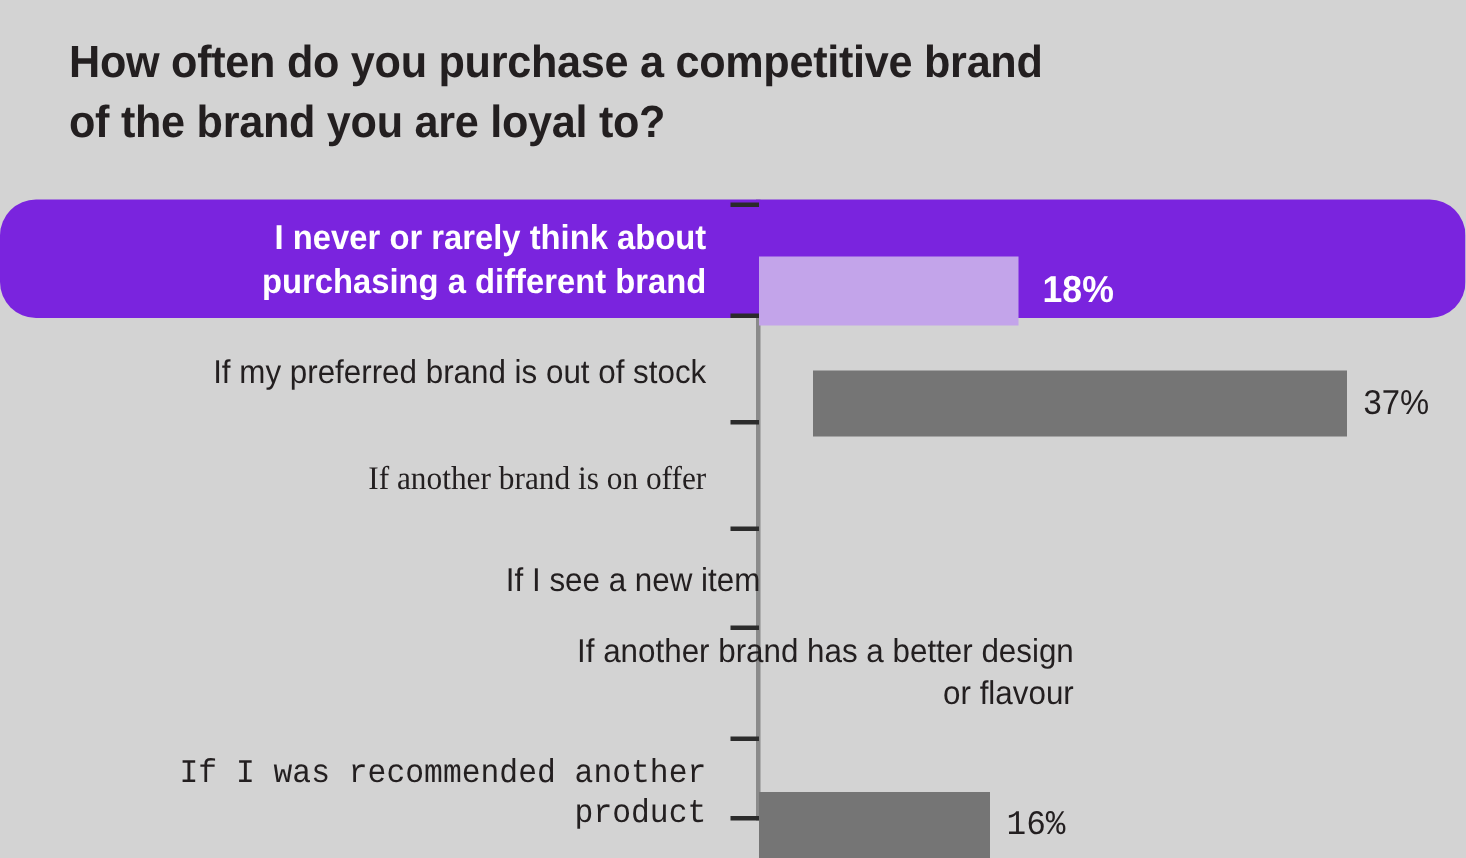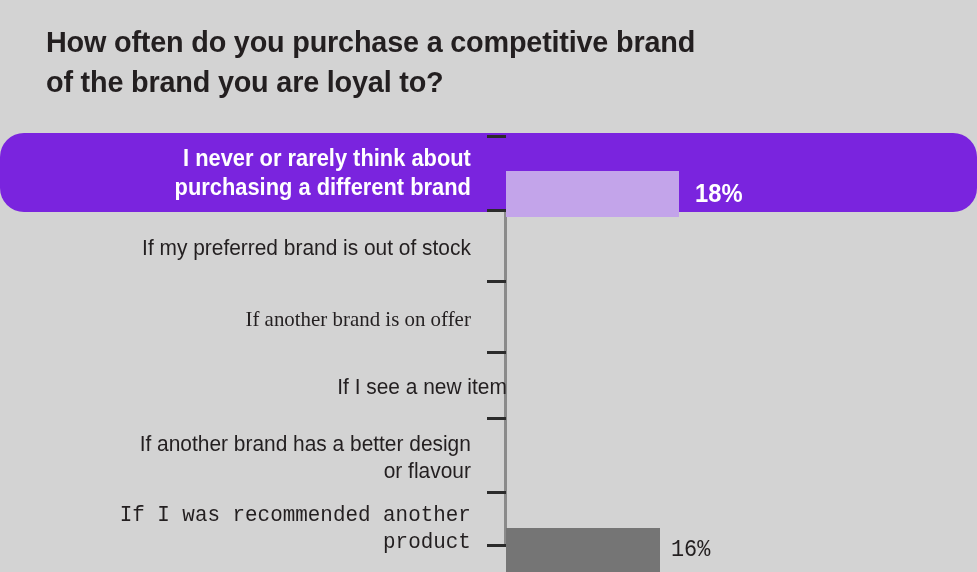--- a/index.html
+++ b/index.html
@@ -151,32 +151,38 @@
           <div class="bar-track">
             <div class="bar" style="width: 173.16px;"></div>
             <div class="bar-value">18%</div>
           </div>
         </div>
       </div>
       <div class="bar-row" style="top: 79px; height: 71px; gap: 36px;">
         <div class="cat-label">
           <div>If my preferred brand is out of stock</div>
         </div>
+        <div class="bar-and-value">
+          <div class="bar-track">
+            <div class="bar" style="width: 355.94px;"></div>
+            <div class="bar-value">37%</div>
+          </div>
+        </div>
       </div>
       <div class="bar-row" style="top: 150px; height: 71px; font-family: Liberation Serif, serif;">
         <div class="cat-label">
           <div>If another brand is on offer</div>
         </div>
       </div>
       <div class="bar-row" style="top: 221px; height: 66px; padding-left: 36px;">
         <div class="cat-label">
           <div>If I see a new item</div>
         </div>
       </div>
-      <div class="bar-row" style="top: 287px; height: 74px;">
+      <div class="bar-row" style="top: 287px; height: 74px; flex-direction: column;">
         <div class="cat-label">
           <div>If another brand has a better design</div>
           <div>or flavour</div>
         </div>
       </div>
       <div class="bar-row" style="top: 361px; height: 70px; font-family: Liberation Mono, monospace;">
         <div class="cat-label">
           <div>If I was recommended another product</div>
         </div>
         <div class="bar-and-value">

